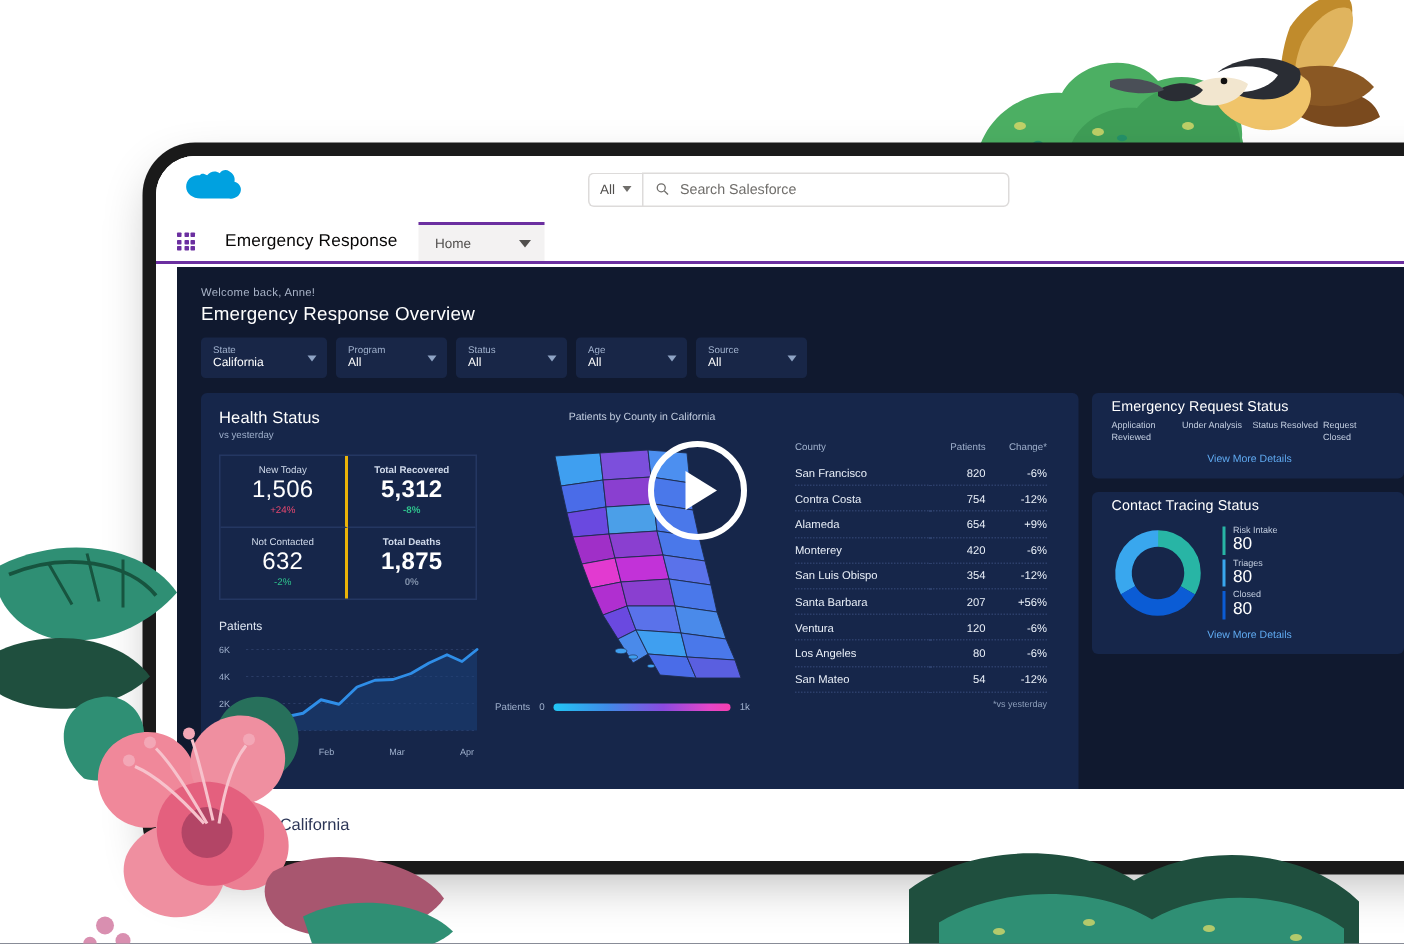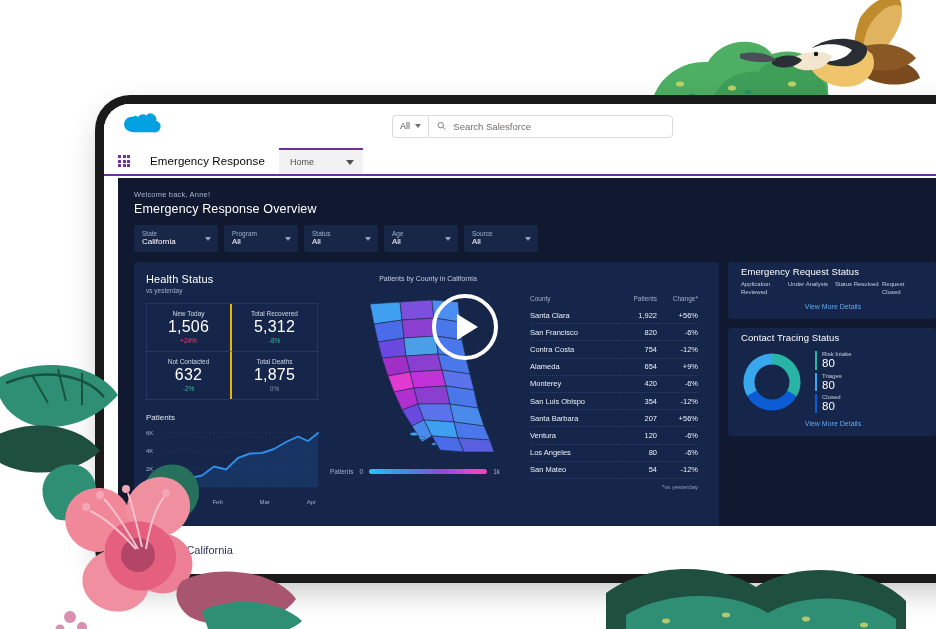--- a/index.html
+++ b/index.html
@@ -127,21 +127,21 @@
   .hs-sub { font-size: 6.5px; color: #9fb0cc; margin-top: 2px; }
   .kpi-grid {
     margin-top: 9px;
     display: grid; grid-template-columns: 1fr 1fr;
     border: 1px solid #243762;
   }
   .kpi {
     padding: 6px 2px 7px 2px; text-align: center;
     border-right: 2px solid #eab308; border-bottom: 1px solid #243762;
   }
-  .kpi:nth-child(2n) { border-right: none; }
+  .kpi:nth-child(2n) { border-right: none; font-weight: bold; }
   .kpi:nth-child(n+3) { border-bottom: none; }
   .kpi-label { font-size: 6.5px; color: #cfd9ea; }
   .kpi-value { font-size: 16px; color: #ffffff; margin-top: 1px; letter-spacing: .2px; }
   .kpi-delta { font-size: 6.5px; margin-top: 1px; }
   .delta-up { color: #e8486f; }
   .delta-down { color: #2ec08c; }
   .delta-flat { color: #7e8ea8; }
 
   .pat-chart-title { font-size: 8px; color: #dfe6f2; margin-top: 13px; }
   .pat-chart { margin-top: 5px; position: relative; width: 176px; height: 70px; }
@@ -448,25 +448,20 @@
               <table class="counties">
                 <thead>
                   <tr>
                     <th>County</th>
                     <th class="num">Patients</th>
                     <th class="num">Change*</th>
                   </tr>
                 </thead>
                 <tbody>
                   <tr>
-                    <td>Santa Clara</td>
-                    <td class="num">1,922</td>
-                    <td class="num chg-up">+56%</td>
-                  </tr>
-                  <tr>
                     <td>San Francisco</td>
                     <td class="num">820</td>
                     <td class="num chg-down">-6%</td>
                   </tr>
                   <tr>
                     <td>Contra Costa</td>
                     <td class="num">754</td>
                     <td class="num chg-down">-12%</td>
                   </tr>
                   <tr>

